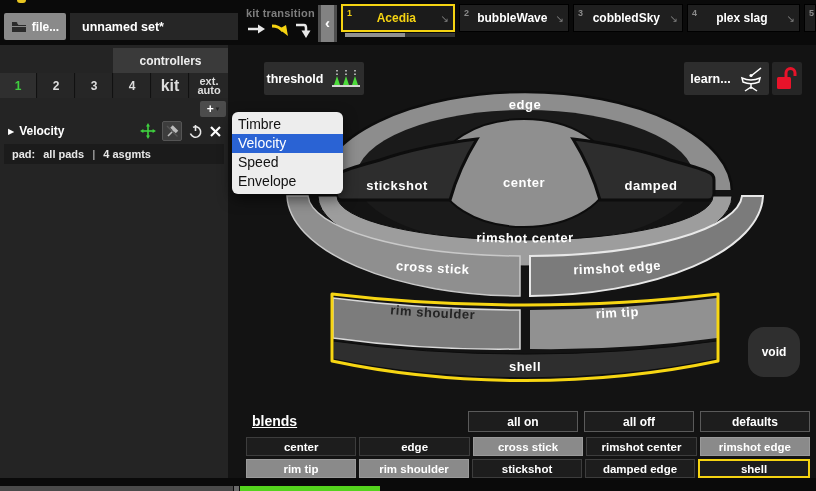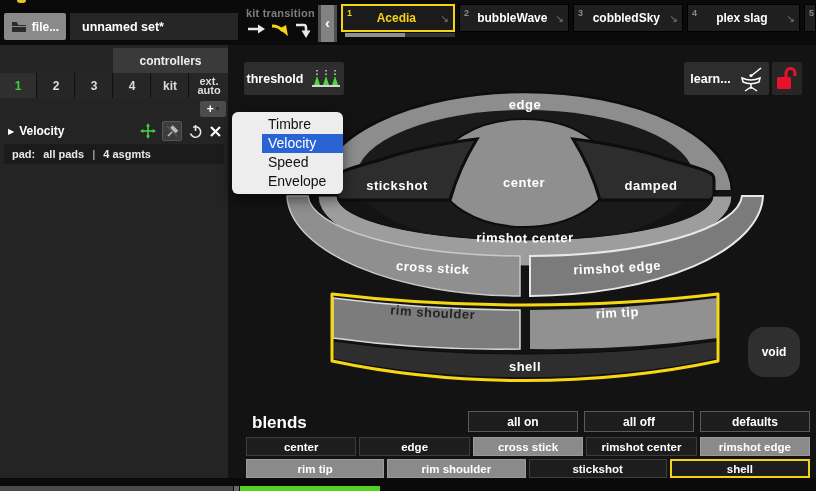--- a/index.html
+++ b/index.html
@@ -47,37 +47,37 @@
   #vel-panel .ttl{font-size:12px;font-weight:bold;flex:1;}
   #vel-icons{display:flex;align-items:center;gap:6px;margin-right:6px;}
   #hammer-box{width:18px;height:18px;background:#3d3d3d;border:1px solid #555;border-radius:2px;
               display:flex;align-items:center;justify-content:center;}
   #pad-row{left:4px;top:144px;width:220px;height:20px;background:#1b1b1b;color:#e8e8e8;
            font-size:11px;font-weight:bold;display:flex;align-items:center;gap:8px;padding-left:8px;box-sizing:border-box;}
 
   
   #menu{left:232px;top:112px;width:111px;background:#ededed;border-radius:6px;z-index:40;
         box-shadow:0 5px 14px rgba(0,0,0,.55);padding:3px 0;}
-  .menu-item{height:19px;line-height:19px;padding-left:6px;font-size:14px;color:#111;cursor:pointer;margin-left:30px;}
+  .menu-item{height:19px;line-height:19px;padding-left:6px;font-size:14px;color:#111;cursor:pointer;}
   .menu-item.sel{background:#2a63d4;color:#fff;}
 
   
   #main-bg{left:228px;top:45px;width:588px;height:441px;background:#131313;}
   #drum-svg{left:228px;top:45px;pointer-events:none;}
   .panel-btn{background:#2d2d2d;border-radius:2px;color:#fff;font-size:12.5px;font-weight:bold;
              display:flex;align-items:center;justify-content:center;gap:8px;cursor:pointer;}
-  #threshold-btn{left:244px;top:62px;width:100px;height:33px;}
+  #threshold-btn{left:264px;top:62px;width:100px;height:33px;}
   #learn-btn{left:684px;top:62px;width:85px;height:33px;}
   #lock-btn{left:772px;top:62px;width:30px;height:33px;background:#262626;border-radius:2px;
             display:flex;align-items:center;justify-content:center;cursor:pointer;}
   #void-btn{left:748px;top:327px;width:52px;height:50px;background:#2f2f2f;border-radius:16px;color:#fff;
             font-size:12px;font-weight:bold;display:flex;align-items:center;justify-content:center;cursor:pointer;}
 
   
-  #blends-title{left:252px;top:413px;color:#fff;font-size:17px;font-weight:bold;}
+  #blends-title{left:252px;top:413px;color:#fff;font-size:14px;font-weight:bold;text-decoration:underline;}
   .blend-action{top:411px;height:21px;background:#1d1d1d;border:1px solid #5a5a5a;color:#fff;
                 font-size:12px;font-weight:bold;display:flex;align-items:center;justify-content:center;
                 box-sizing:border-box;cursor:pointer;}
   #blend-grid{left:246px;top:437px;width:564px;display:flex;flex-direction:column;gap:3px;}
   .blend-row{display:flex;gap:3px;}
   .blend-btn{flex:1;height:19px;background:#1d1d1d;border:1px solid #3d3d3d;color:#fff;font-size:11.5px;
              font-weight:bold;display:flex;align-items:center;justify-content:center;box-sizing:border-box;cursor:pointer;}
   .blend-btn.on{background:#8a8a8a;border-color:#9a9a9a;}
   .blend-btn.selyellow{border:2px solid #f5d312;}
 
@@ -166,21 +166,21 @@
     </div>
   <div class="abs num-tab" style="left:38px;">
     <span>2</span>
     </div>
   <div class="abs num-tab" style="left:76px;">
     <span>3</span>
     </div>
   <div class="abs num-tab" style="left:114px;">
     <span>4</span>
     </div>
-  <div class="abs num-tab" style="left:152px;font-size:12px;">
+  <div class="abs num-tab" style="left:152px;font-size:16px;">
     <span>kit</span>
     </div>
   <div class="abs num-tab" style="left:190px;width:38px;border-right:none;" id="ext-auto">
     <span><span>ext.</span><br>
     <span>auto</span></span>
     </div>
 
   <div class="abs" id="add-btn">
     <span>+</span>
     <span class="caret">▾</span>
@@ -349,20 +349,23 @@
     <div class="blend-row">
       <div class="blend-btn on">
         <span>rim tip</span>
         </div>
       <div class="blend-btn on">
         <span>rim shoulder</span>
         </div>
       <div class="blend-btn">
         <span>stickshot</span>
         </div>
+      <div class="blend-btn">
+        <span>damped edge</span>
+        </div>
       <div class="blend-btn selyellow">
         <span>shell</span>
         </div>
     </div>
   </div>
 
   <div class="abs" id="strip-dark"></div>
   <div class="abs" id="hscroll-gray"></div>
   <div class="abs" id="hscroll-nub"></div>
   <div class="abs" id="meter-green"></div>

